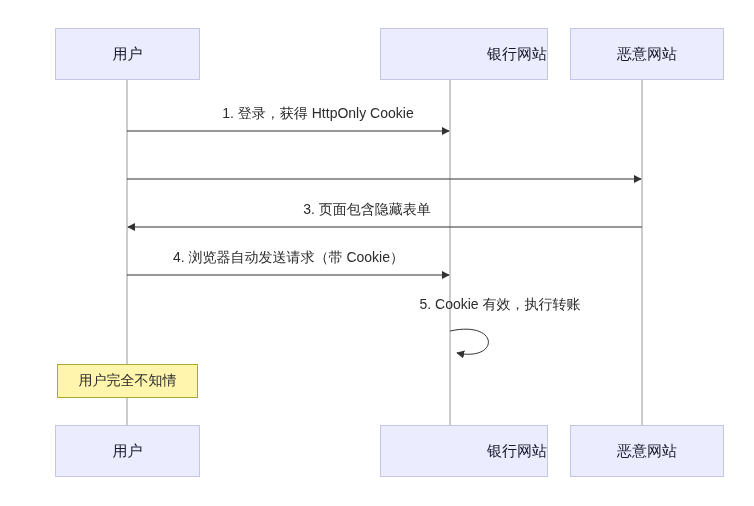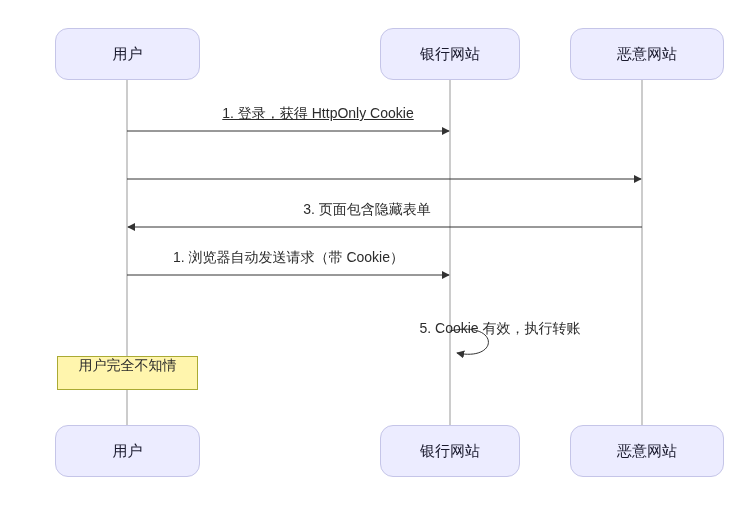--- a/index.html
+++ b/index.html
@@ -10,38 +10,38 @@
   }
   .stage{position:absolute;left:0;top:0;width:754px;height:506px;}
   svg.layer{position:absolute;left:0;top:0;width:754px;height:506px;}
   .lifeline{stroke:var(--lifeline,#999999);stroke-width:1;}
   .signal{stroke:var(--line,#333333);stroke-width:1;fill:none;}
   .arrowhead{fill:var(--line,#333333);}
   .actor-box{
     position:absolute;height:52px;box-sizing:border-box;
     background:var(--actor-fill,#ececff);
     border:1px solid var(--actor-border,#c5c5e8);
-    border-radius:13px;
+    border-radius:0;
     display:flex;align-items:center;justify-content:center;
     font-size:15px;color:#1a1a2e;
   }
   .msg-label{
     position:absolute;height:20px;text-align:center;
     font-size:14px;line-height:20px;color:#2b2b2b;white-space:nowrap;
   }
   .note-box{
-    position:absolute;left:57px;top:356px;width:141px;height:34px;box-sizing:border-box;
+    position:absolute;left:57px;top:364px;width:141px;height:34px;box-sizing:border-box;
     background:var(--note-fill,#fff5ad);
     border:1px solid var(--note-border,#aaaa33);
-    display:flex;align-items:flex-start;justify-content:center;
+    display:flex;align-items:center;justify-content:center;
     font-size:14px;color:#2b2b2b;
   }
   
   .box-user{left:55px;width:145px;}
-  .box-bank{left:380px;width:140px;}
+  .box-bank{left:380px;width:168px;justify-content:flex-end;}
   .box-evil{left:570px;width:154px;}
   .row-top{top:28px;}
   .row-bottom{top:425px;}
 </style>
 </head>
 <body>
 
 <div class="stage">
 
   <svg class="layer" viewBox="0 0 754 506">
@@ -65,24 +65,24 @@
   <div class="actor-box box-user row-top">
     <span>用户</span>
   </div>
   <div class="actor-box box-bank row-top">
     <span>银行网站</span>
   </div>
   <div class="actor-box box-evil row-top">
     <span>恶意网站</span>
   </div>
 
-  <div class="msg-label" style="left:127px;width:382px;top:103px;text-decoration:underline;">1. 登录，获得 HttpOnly Cookie</div>
+  <div class="msg-label" style="left:127px;width:382px;top:103px;">1. 登录，获得 HttpOnly Cookie</div>
   <div class="msg-label" style="left:127px;width:480px;top:199px;">3. 页面包含隐藏表单</div>
-  <div class="msg-label" style="left:127px;width:323px;top:247px;">1. 浏览器自动发送请求（带 Cookie）</div>
-  <div class="msg-label" style="left:370px;width:260px;top:294px;margin-top:24px;">5. Cookie 有效，执行转账</div>
+  <div class="msg-label" style="left:127px;width:323px;top:247px;">4. 浏览器自动发送请求（带 Cookie）</div>
+  <div class="msg-label" style="left:370px;width:260px;top:294px;">5. Cookie 有效，执行转账</div>
 
   <div class="note-box">
     <span>用户完全不知情</span>
   </div>
 
   <div class="actor-box box-user row-bottom">
     <span>用户</span>
   </div>
   <div class="actor-box box-bank row-bottom">
     <span>银行网站</span>

